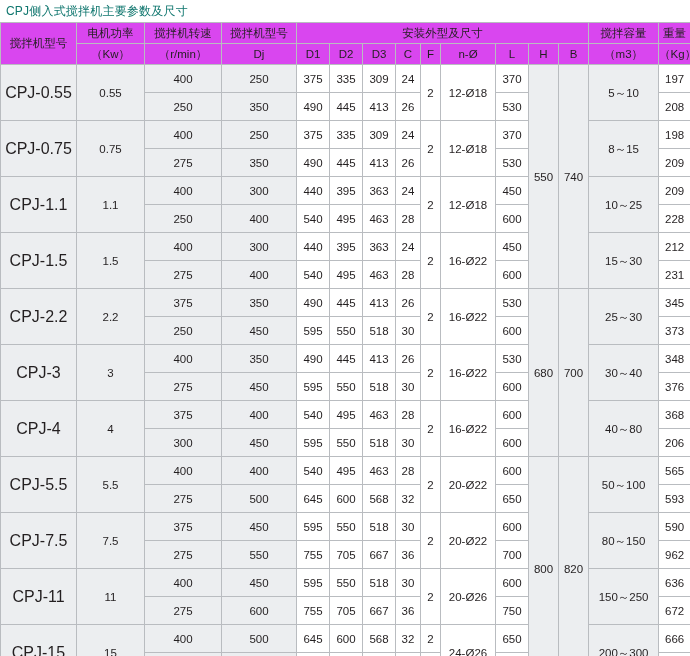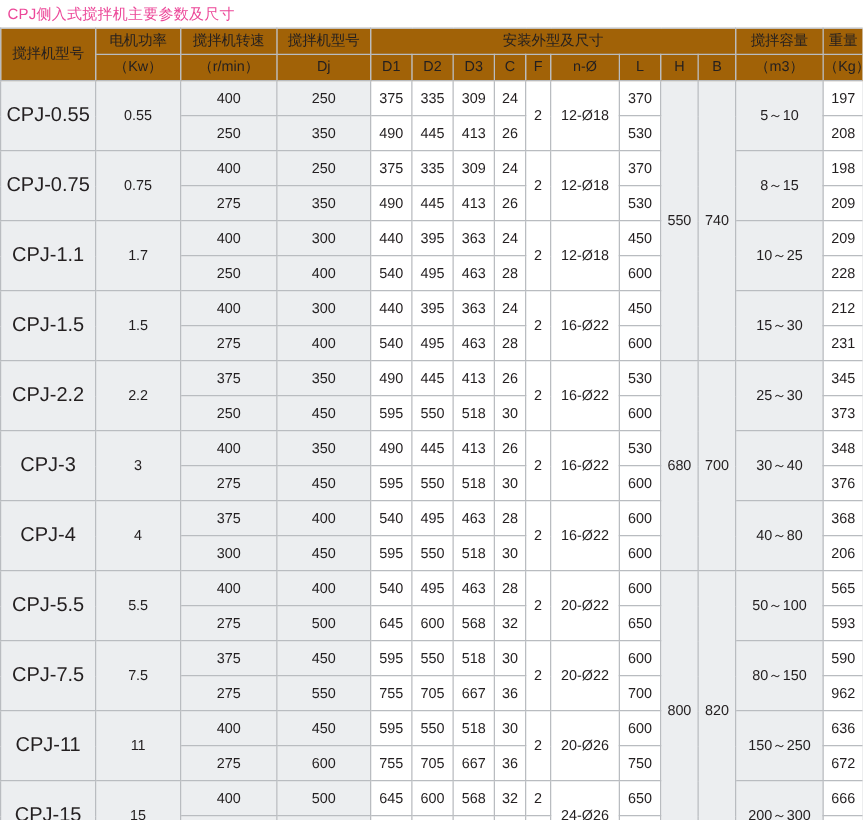--- a/index.html
+++ b/index.html
@@ -11,39 +11,39 @@
     width: 690px;
     height: 656px;
     font-family: "Liberation Sans", sans-serif;
     color: #231f20;
     overflow: hidden;
   }
   #page-title {
     font-size: 12px;
     padding: 4px 0 4px 6px;
     line-height: 14px;
-    color: #ec4899;
+    color: #0f766e;
     letter-spacing: 0.2px;
   }
   table.spec {
     border-collapse: collapse;
     width: 690px;
     table-layout: fixed;
     font-size: 11.5px;
   }
   table.spec td, table.spec th {
     border: 1px solid #b9bcc0;
     text-align: center;
     vertical-align: middle;
     padding: 0;
     font-weight: normal;
     color: #231f20;
   }
   thead td {
-    background: #a16207;
+    background: #d946ef;
     height: 20px;
     line-height: 13px;
     font-size: 11.5px;
   }
   tbody td {
     height: 27px;
     line-height: 14px;
     background: #ffffff;
   }
   tbody td.shade {
@@ -170,21 +170,21 @@
       <td>490</td>
       <td>445</td>
       <td>413</td>
       <td>26</td>
       <td>530</td>
       <td>209</td>
     </tr>
 
     <tr>
       <td class="shade model-cell" rowspan="2">CPJ-1.1</td>
-      <td class="shade" rowspan="2">1.7</td>
+      <td class="shade" rowspan="2">1.1</td>
       <td class="shade">400</td>
       <td class="shade">300</td>
       <td>440</td>
       <td>395</td>
       <td>363</td>
       <td>24</td>
       <td rowspan="2">2</td>
       <td rowspan="2">12-Ø18</td>
       <td>450</td>
       <td class="shade" rowspan="2">10～25</td>

